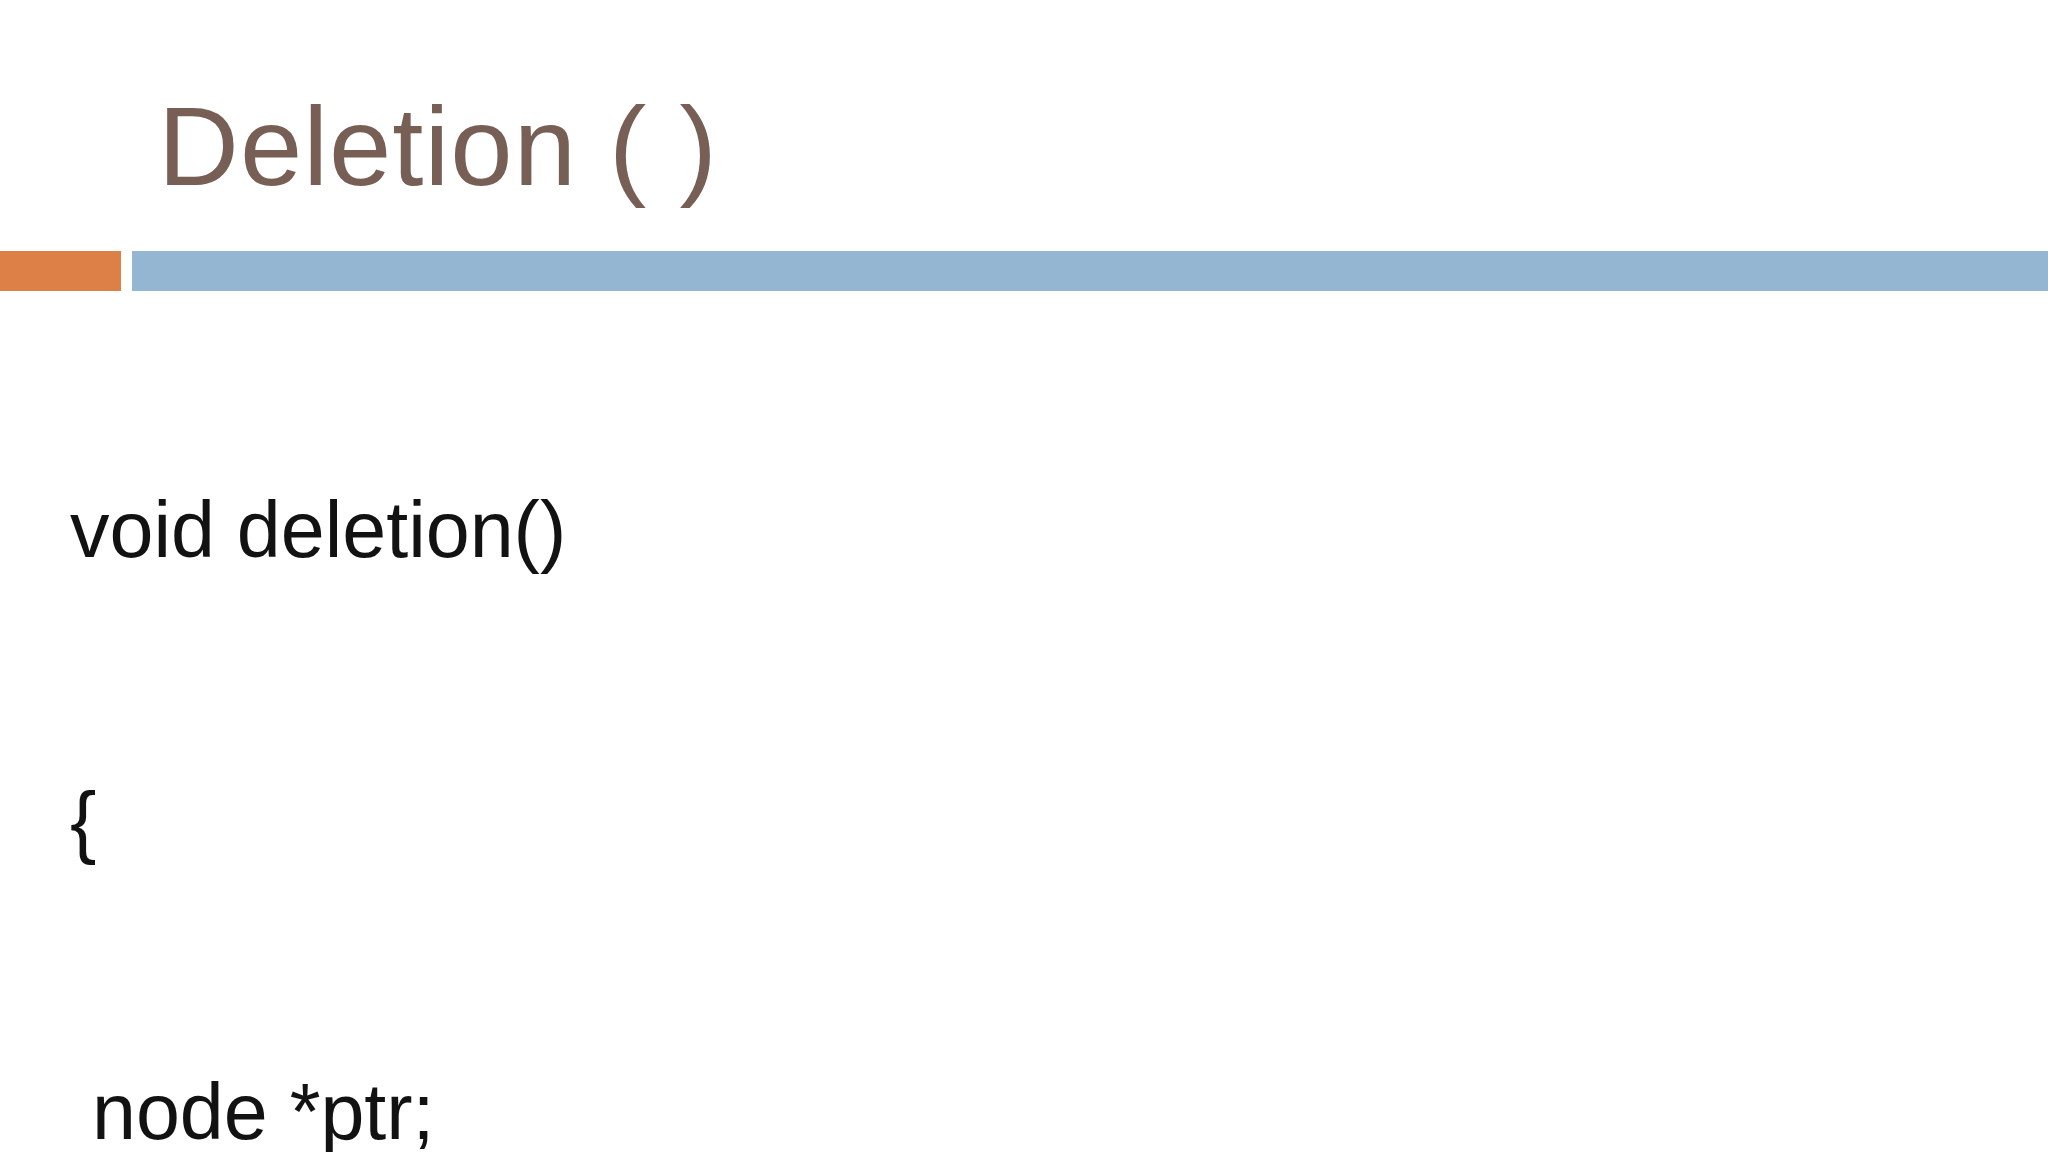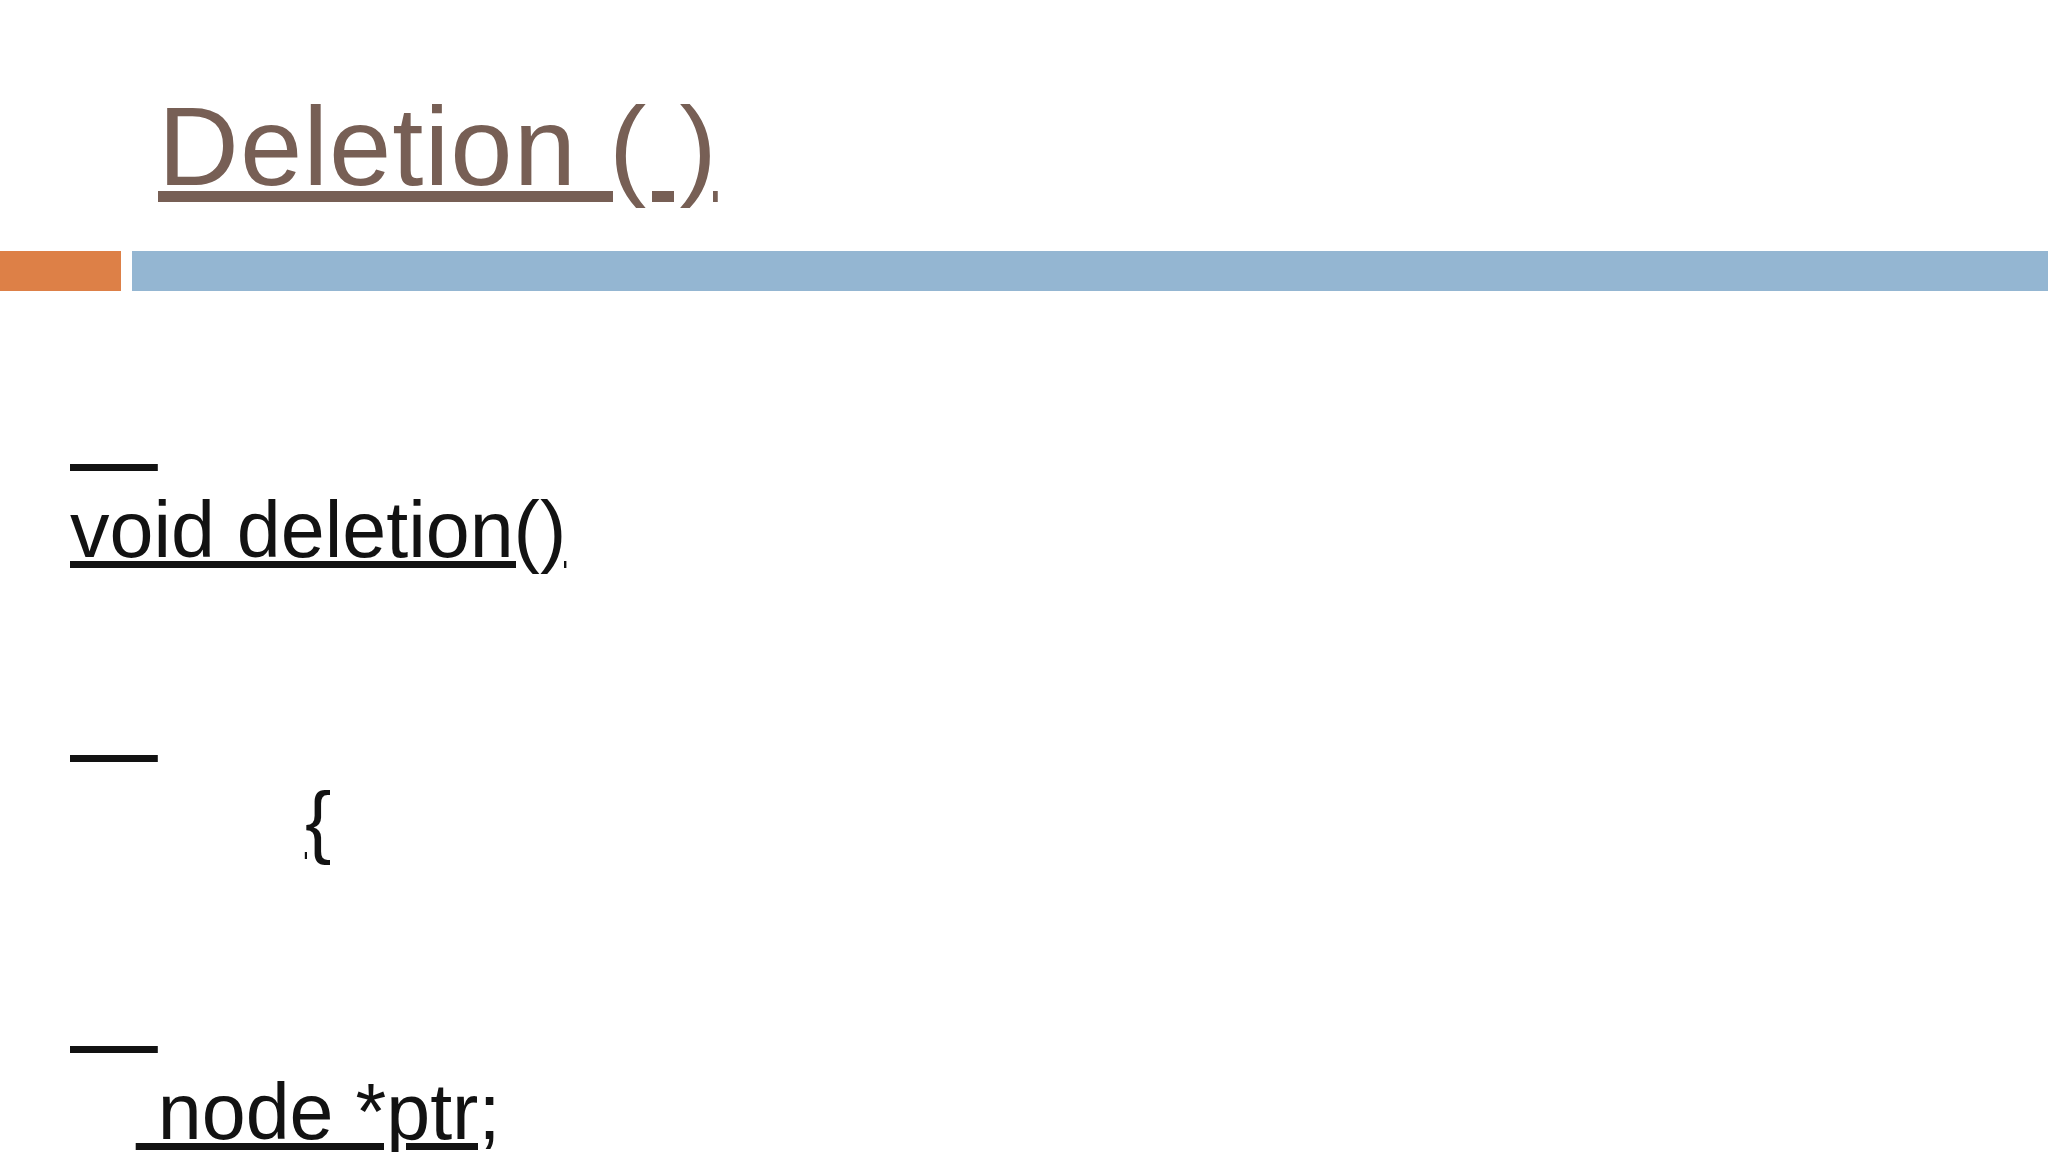--- a/index.html
+++ b/index.html
@@ -2,21 +2,21 @@
 <html style="--title-color: #775F55; --accent-orange: #DD8047; --accent-blue: #94B6D2; --code-color: #121212; --bg: #FFFFFF;"><head>
 <meta charset="utf-8">
 <style>
   :root{
     --title-color:#775F55;
     --accent-orange:#DD8047;
     --accent-blue:#94B6D2;
     --code-color:#121212;
     --bg:#FFFFFF;
   }
-  *{margin:0;padding:0;box-sizing:border-box;text-decoration:underline;}
+  *{margin:0;padding:0;box-sizing:border-box;}
   html,body{width:2048px;height:1152px;}
   body{
     background:var(--bg);
     font-family:"Liberation Sans", sans-serif;
     overflow:hidden;
   }
   .slide{
     position:relative;
     width:2048px;
     height:1152px;
@@ -55,21 +55,20 @@
     left:70px;
     top:287px;
     font-size:79px;
     line-height:97px;
     color:var(--code-color);
     white-space:pre;
     font-family:"Liberation Sans", sans-serif;
   }
   .code-line{
     white-space:pre;
-    text-align:center;
   }
 </style>
 </head>
 <body>
 
 <div class="slide">
 
   <h1 class="slide-title">Deletion ( )</h1>
 
   <div class="accent-bar-orange"></div>

